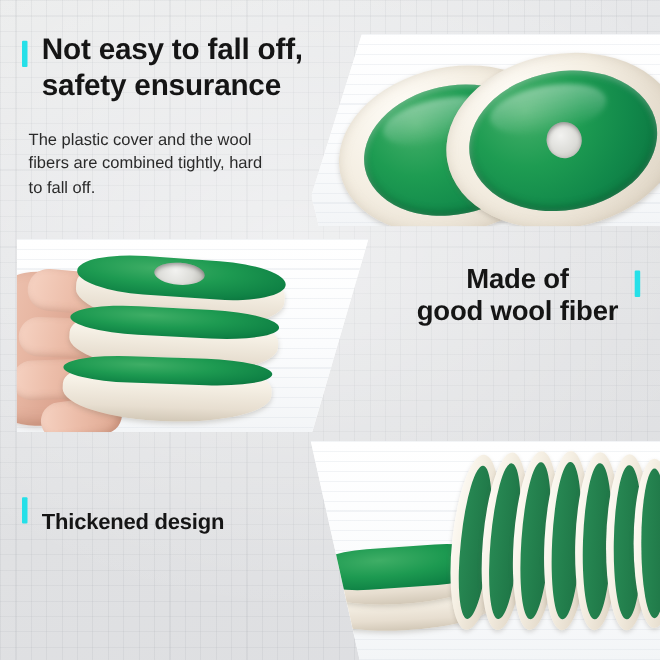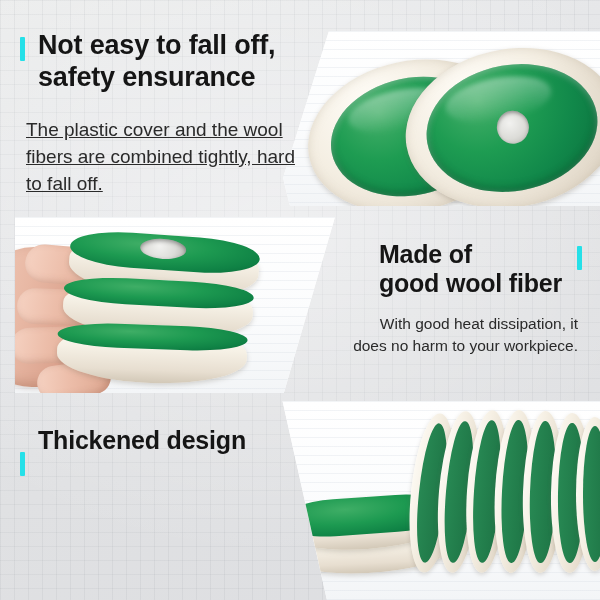--- a/index.html
+++ b/index.html
@@ -64,35 +64,35 @@
   }
   .accent{
     position:absolute;
     background:#25e0e8;
     border-radius:1px;
   }
 
   
   #p1-head { left:38px;  top:30px;  font-size:27px; }
   #p1-accent{ left:20px; top:37px;  width:5px; height:24px; }
-  #p1-body { left:26px;  top:117px; font-size:19px;text-decoration:underline; }
+  #p1-body { left:26px;  top:117px; font-size:15px; }
 
   #photo1 { left:283px; top:31px; width:317px; height:175px;
             clip-path:polygon(14.5% 0%, 100% 0%, 100% 100%, 2.2% 100%, 0% 84%); }
 
   
   #photo2 { left:15px; top:217px; width:320px; height:176px;
             clip-path:polygon(0% 0%, 100% 0%, 84% 100%, 0% 100%); }
 
-  #p2-head { right:38px; top:240px; font-size:25px; text-align:left; }
+  #p2-head { right:38px; top:240px; font-size:25px; text-align:center; }
   #p2-accent{ right:18px; top:246px; width:5px; height:24px; }
   #p2-body { right:22px; top:313px; font-size:15.5px; text-align:right; }
 
   
-  #p3-head { left:38px;  top:426px; font-size:25px; }
+  #p3-head { left:38px;  top:464px; font-size:20px; }
   #p3-accent{ left:20px; top:452px; width:5px; height:24px; }
   #p3-body { left:26px;  top:497px; font-size:15.5px; }
 
   #photo3 { left:271px; top:401px; width:329px; height:199px;
             clip-path:polygon(3.5% 0%, 100% 0%, 100% 100%, 17% 100%); }
 
   
   .disc { position:absolute; }
   .disc .felt{
     position:absolute; inset:0; border-radius:50%;
@@ -212,22 +212,20 @@
     </div>
 
     <div class="slab" style="left:42px; top:108px; width:190px; height:58px; transform:rotate(2deg);">
       <div class="top" style="height:42%;"></div>
     </div>
   </div>
 
   <div class="accent" id="p2-accent"></div>
   <h2 class="headline" id="p2-head">Made of
 good wool fiber</h2>
-  <p class="body" id="p2-body">With good heat dissipation, it
-does no harm to your workpiece.</p>
 
   <div class="photo" id="photo3">
     <div class="sheen"></div>
 
     <div class="slab" style="left:14px; top:128px; width:164px; height:44px; transform:rotate(-3deg);"></div>
     <div class="slab" style="left:10px; top:96px; width:170px; height:52px; transform:rotate(-4deg);">
       <div class="top" style="height:72%;"></div>
       <div class="hole" style="left:24%; top:22%; width:24%; height:40%;"></div>
     </div>
 

